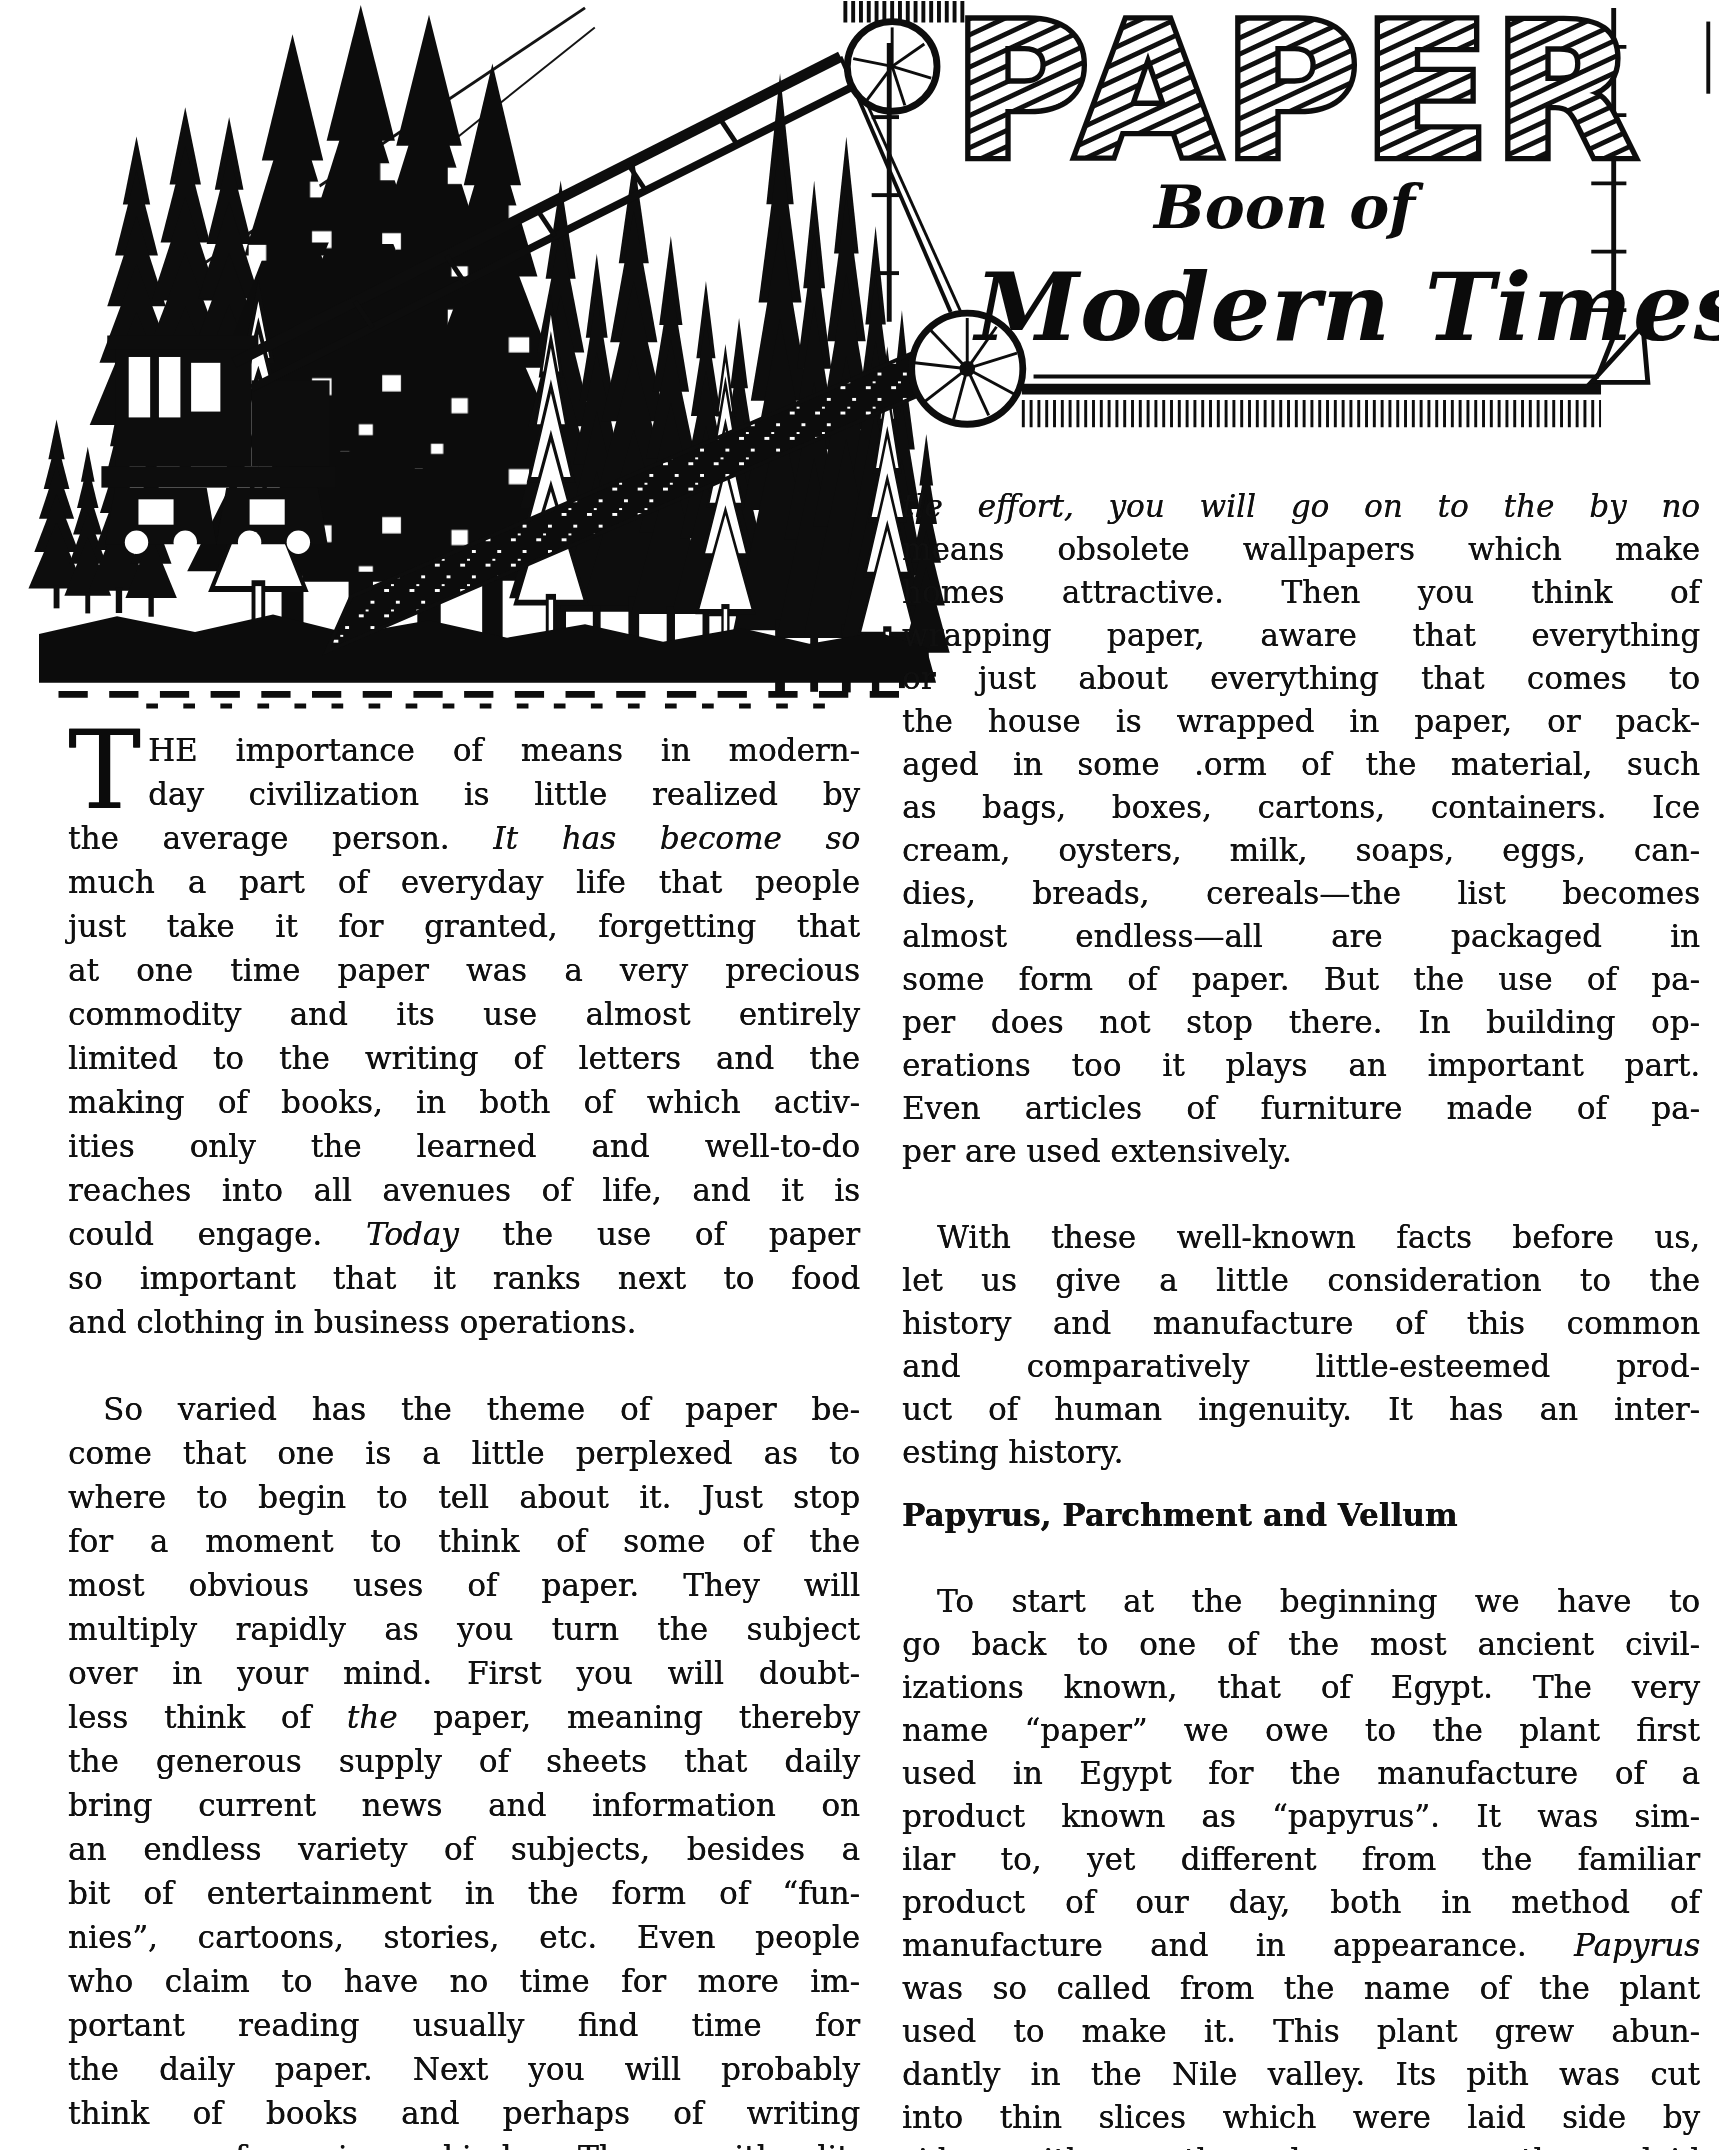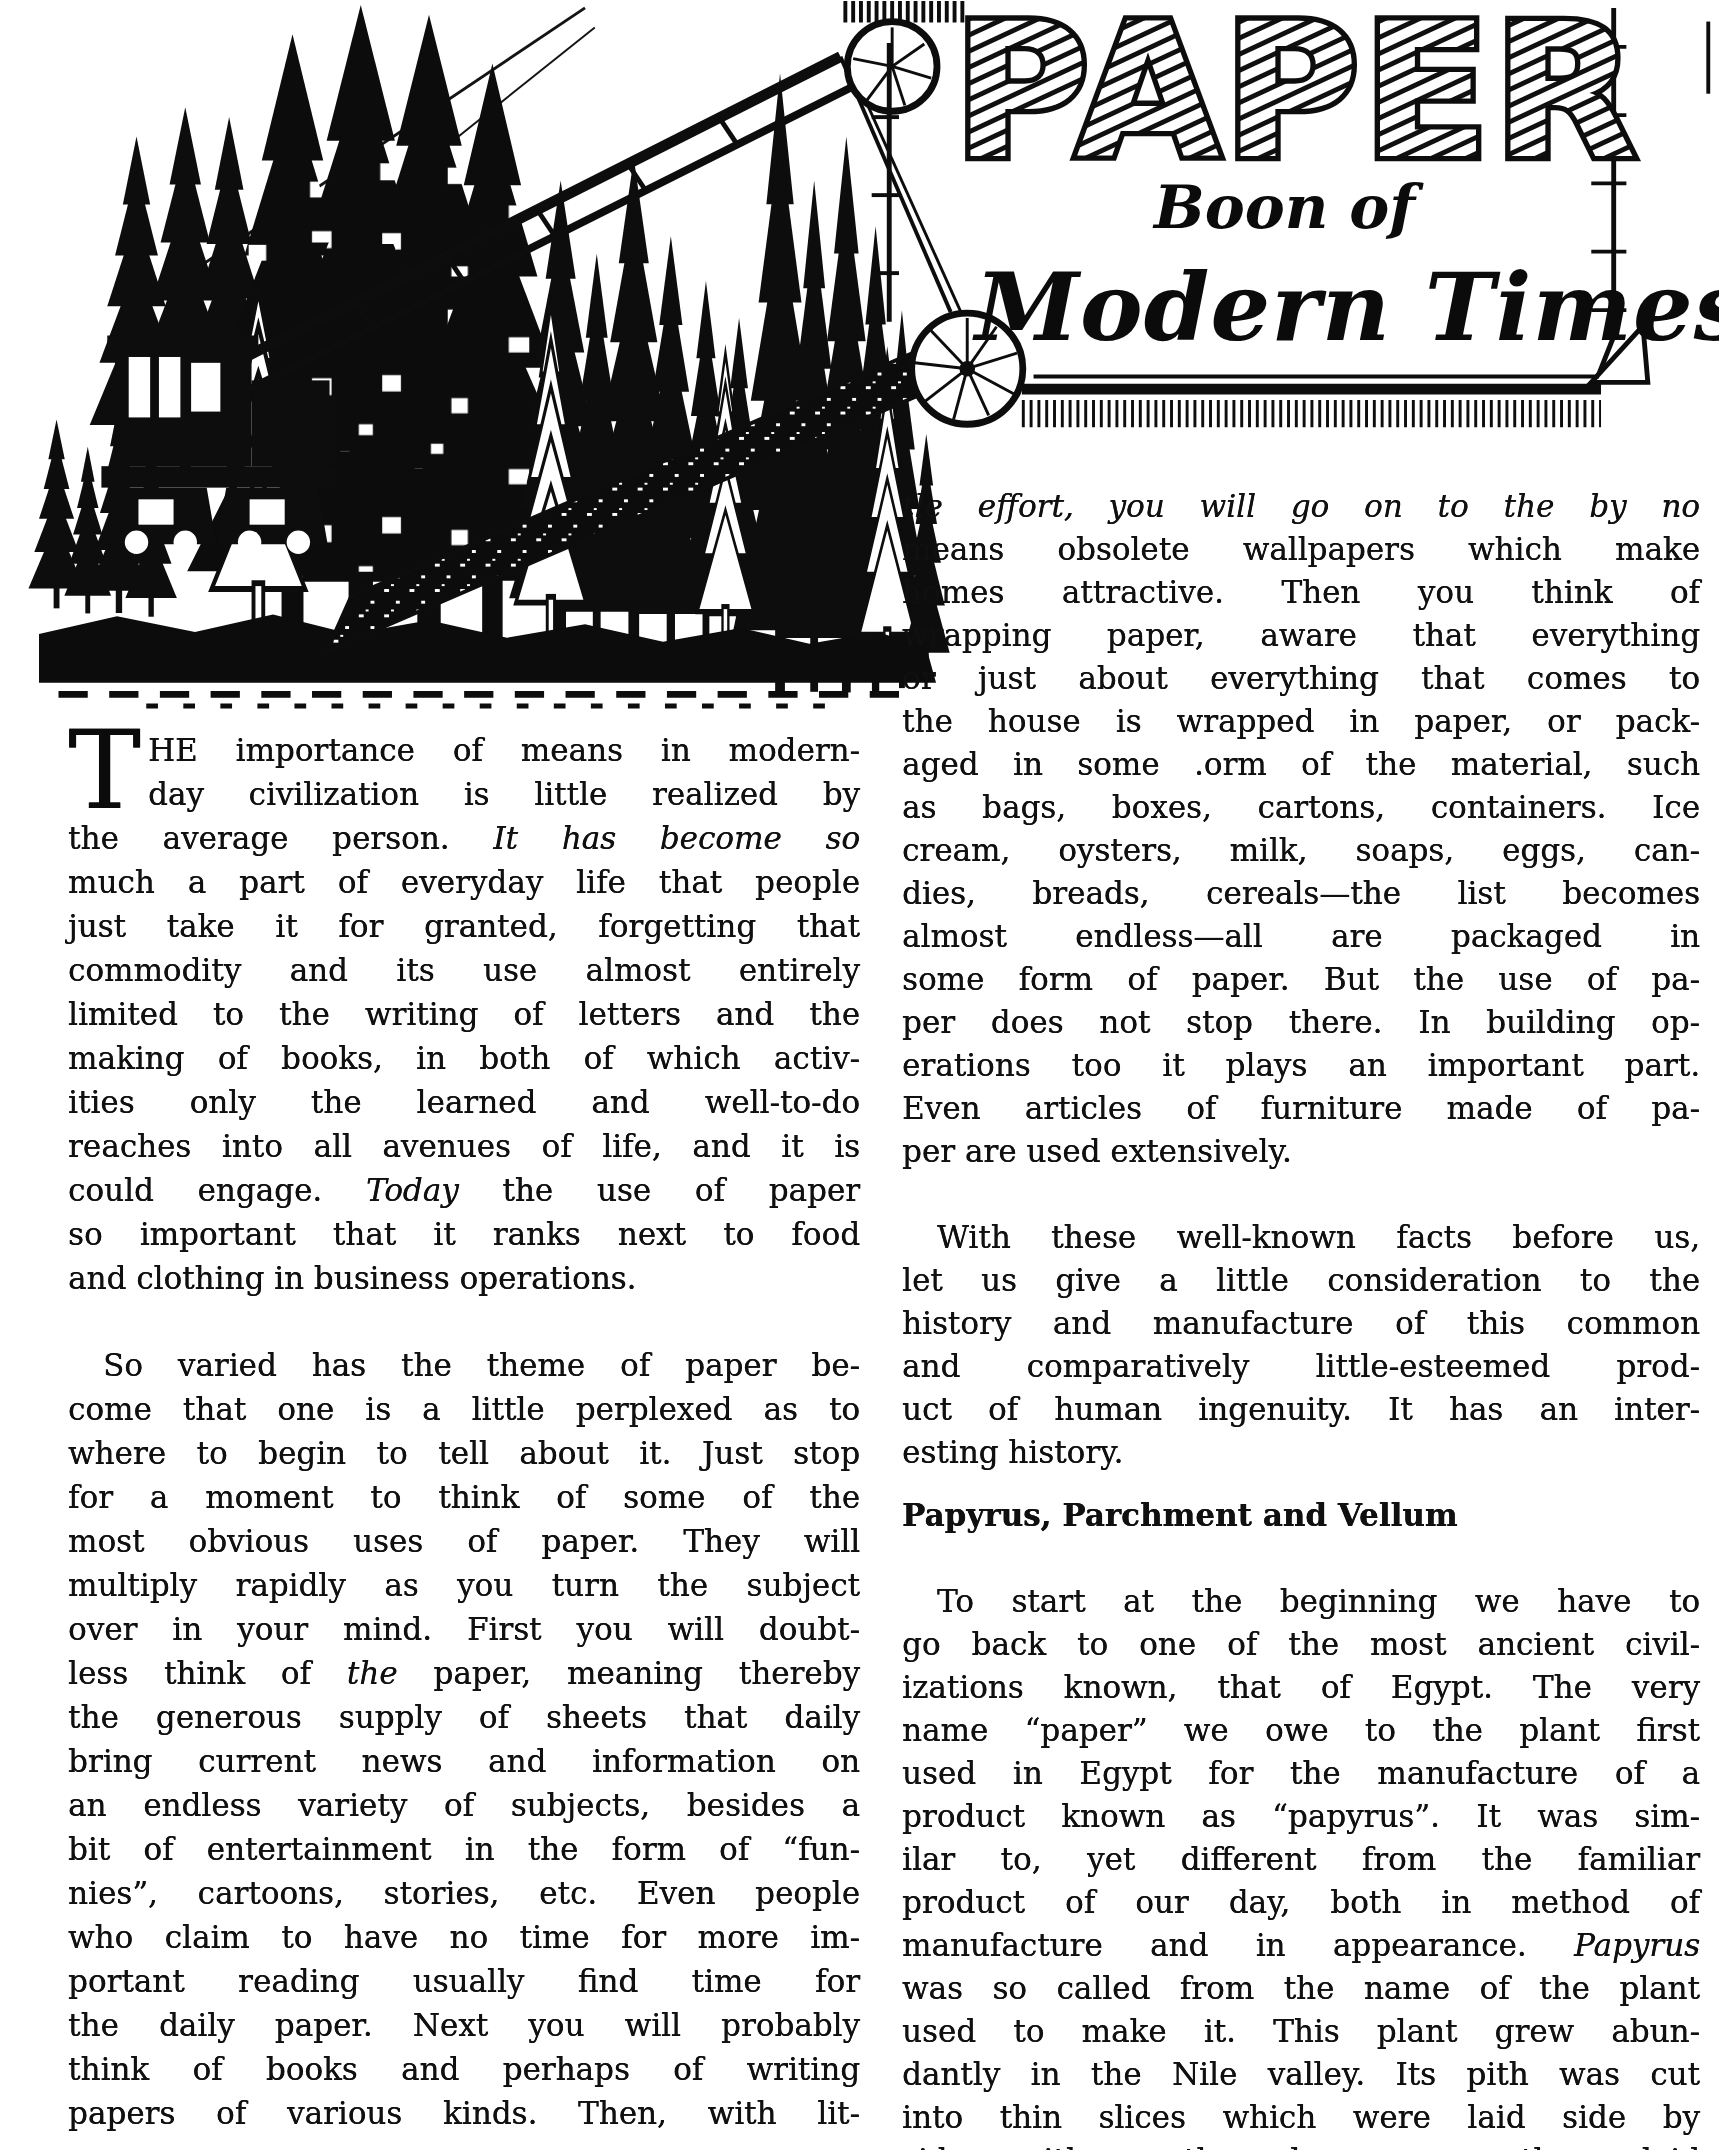--- a/index.html
+++ b/index.html
@@ -193,20 +193,21 @@
   <div class="banner-sub banner-sub1">Boon of</div>
   <div class="banner-sub banner-sub2">Modern Times</div>
 
   <div class="col col-left">
     <div class="dropcap">T</div>
   <div class="tline"><span>HE importance of means in modern-</span></div>
       <div class="tline"><span>day civilization is little realized by</span></div>
       <div class="tline"><span>the average person. </span><span class="it">It has become so</span></div>
       <div class="tline"><span>much a part of everyday life that people</span></div>
       <div class="tline"><span>just take it for granted, forgetting that</span></div>
+      <div class="tline"><span>at one time paper was a very precious</span></div>
       <div class="tline"><span>commodity and its use almost entirely</span></div>
       <div class="tline"><span>limited to the writing of letters and the</span></div>
       <div class="tline"><span>making of books, in both of which activ-</span></div>
       <div class="tline"><span>ities only the learned and well-to-do</span></div>
       <div class="tline"><span>reaches into all avenues of life, and it is</span></div>
       <div class="tline"><span>could engage. </span><span class="it">Today</span><span> the use of paper</span></div>
       <div class="tline"><span>so important that it ranks next to food</span></div>
       <div class="tline pl"><span>and clothing in business operations.</span></div>
       <div class="tline ind"><span>So varied has the theme of paper be-</span></div>
       <div class="tline"><span>come that one is a little perplexed as to</span></div>

